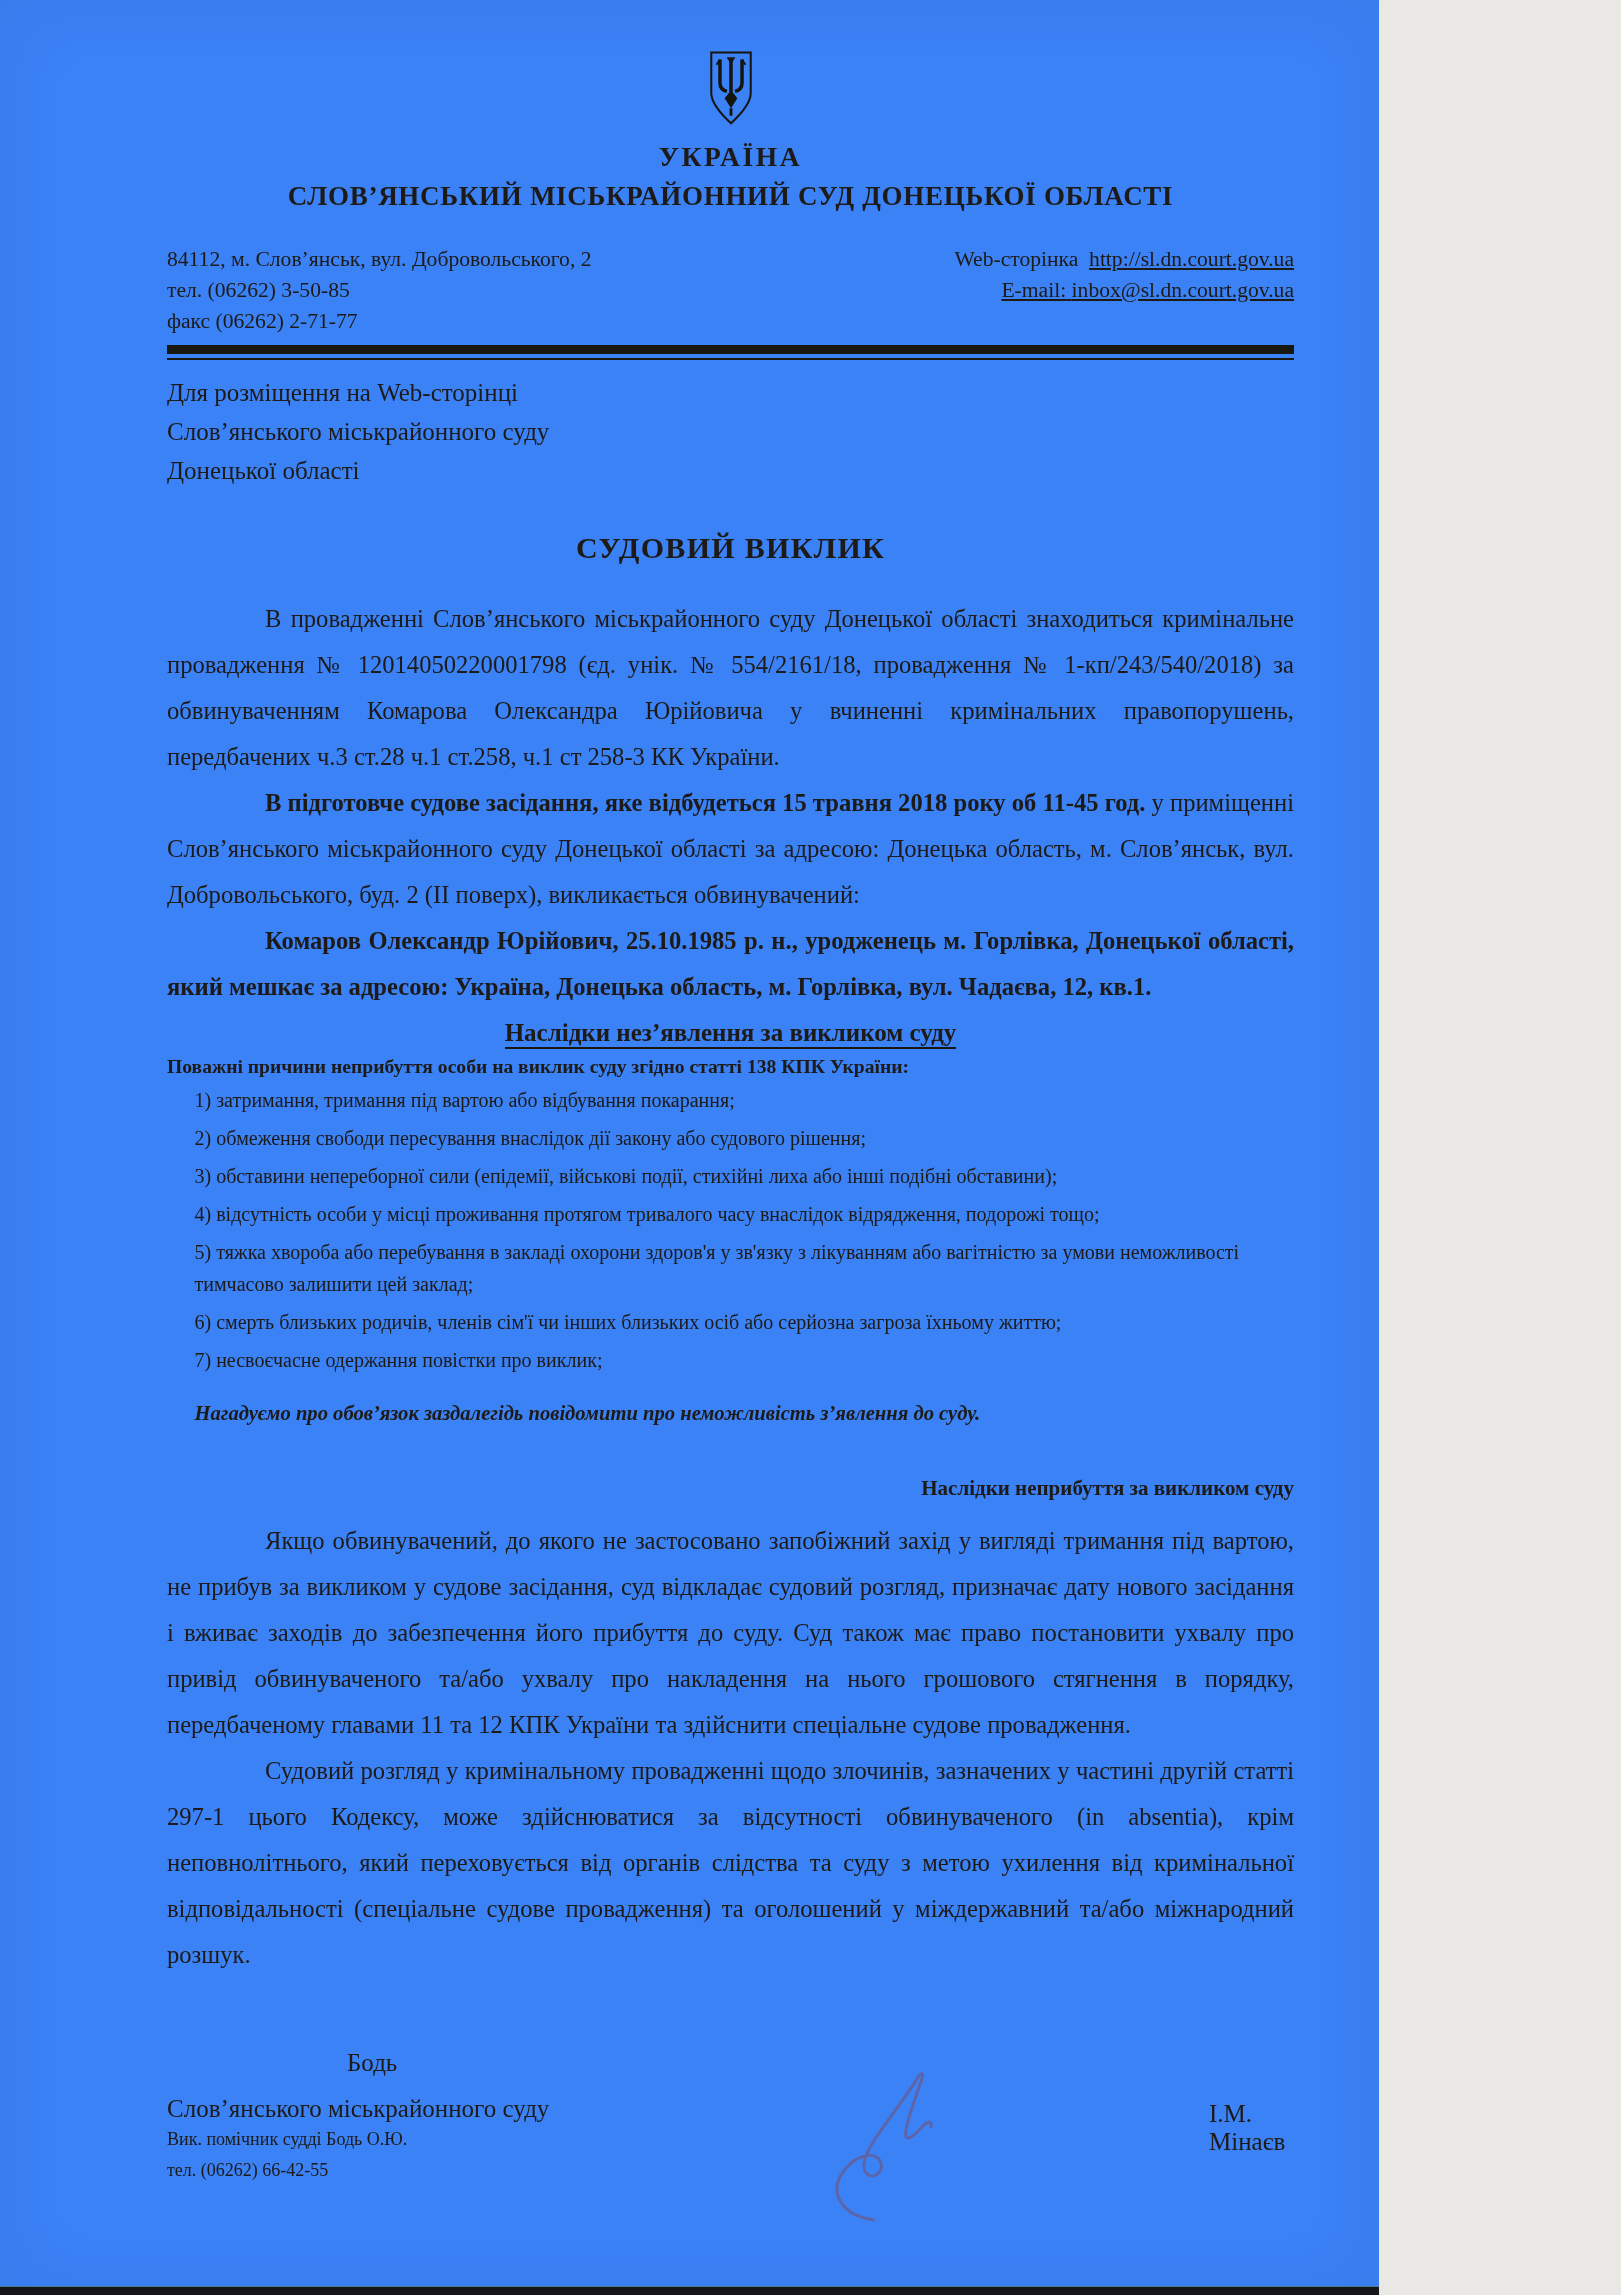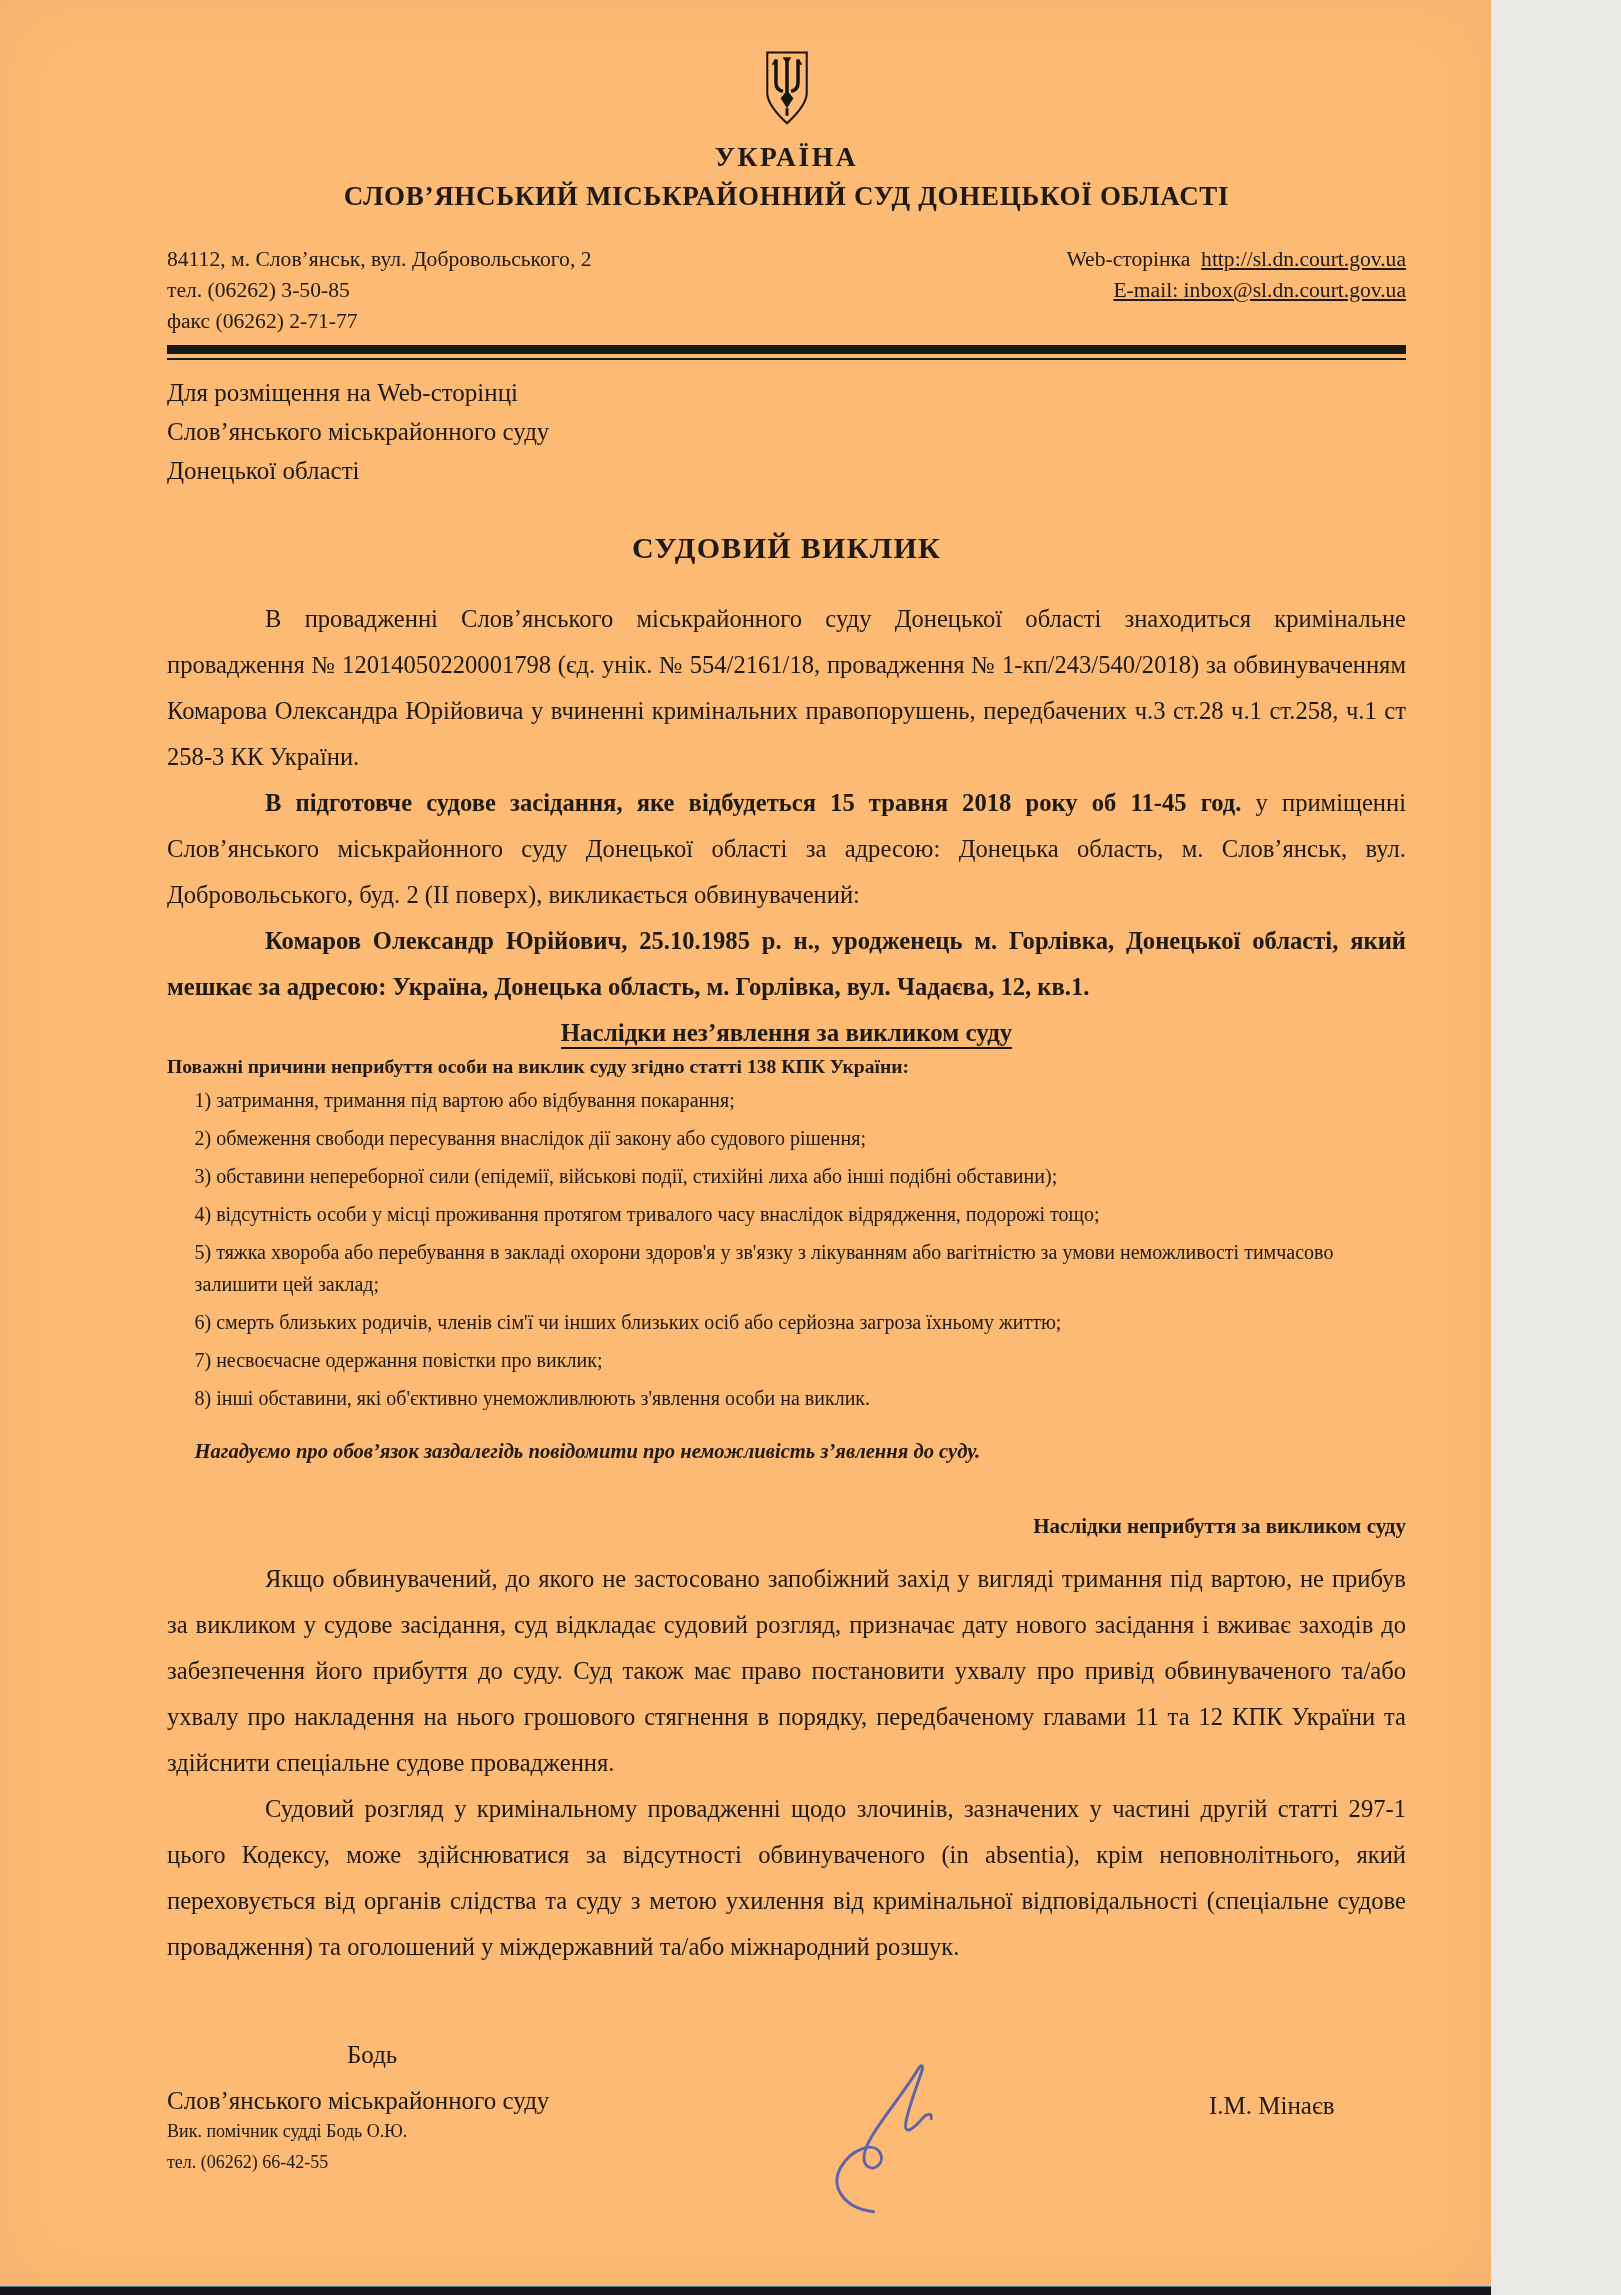--- a/index.html
+++ b/index.html
@@ -2,23 +2,23 @@
 <html style="font-size:10.5px"><head>
 <meta charset="utf-8">
 <style>
   html, body {
     margin: 0;
     padding: 0;
     background: #e9e8e5;
   }
   .page {
     position: relative;
-    width: 1491px;
+    width: 1379px;
     height: 2295px;
-    background: #fdba74;
+    background: #3b82f6;
     box-shadow: inset 0 0 79px rgba(0,0,0,0.05);
     font-family: "Liberation Serif", "DejaVu Serif", serif;
     color: #1d1a17;
     overflow: hidden;
   }
   .content {
     position: relative;
     padding: 42px 85px 0 167px;
   }
   
@@ -212,21 +212,20 @@
     <div class="sec-subheading">Поважні причини неприбуття особи на виклик суду згідно статті 138 КПК України:</div>
 
     <div class="reasons">
       <div>1) затримання, тримання під вартою або відбування покарання;</div>
       <div>2) обмеження свободи пересування внаслідок дії закону або судового рішення;</div>
       <div>3) обставини непереборної сили (епідемії, військові події, стихійні лиха або інші подібні обставини);</div>
       <div>4) відсутність особи у місці проживання протягом тривалого часу внаслідок відрядження, подорожі тощо;</div>
       <div>5) тяжка хвороба або перебування в закладі охорони здоров'я у зв'язку з лікуванням або вагітністю за умови неможливості тимчасово залишити цей заклад;</div>
       <div>6) смерть близьких родичів, членів сім'ї чи інших близьких осіб або серйозна загроза їхньому життю;</div>
       <div>7) несвоєчасне одержання повістки про виклик;</div>
-      <div>8) інші обставини, які об'єктивно унеможливлюють з'явлення особи на виклик.</div>
     </div>
 
     <div class="reminder">Нагадуємо про обов’язок заздалегідь повідомити про неможливість з’явлення до суду.</div>
 
     <div class="sec-heading2">Наслідки неприбуття за викликом суду</div>
     <div class="para">Якщо обвинувачений, до якого не застосовано запобіжний захід у вигляді тримання під вартою, не прибув за викликом у судове засідання, суд відкладає судовий розгляд, призначає дату нового засідання і вживає заходів до забезпечення його прибуття до суду. Суд також має право постановити ухвалу про привід обвинуваченого та/або ухвалу про накладення на нього грошового стягнення в порядку, передбаченому главами 11 та 12 КПК України та здійснити спеціальне судове провадження.</div>
     <div class="para">Судовий розгляд у кримінальному провадженні щодо злочинів, зазначених у частині другій статті 297-1 цього Кодексу, може здійснюватися за відсутності обвинуваченого (in absentia), крім неповнолітнього, який переховується від органів слідства та суду з метою ухилення від кримінальної відповідальності (спеціальне судове провадження) та оголошений у міждержавний та/або міжнародний розшук.</div>
 
     <div class="sig-block">
       <div class="sig-role1">Бодь</div>

